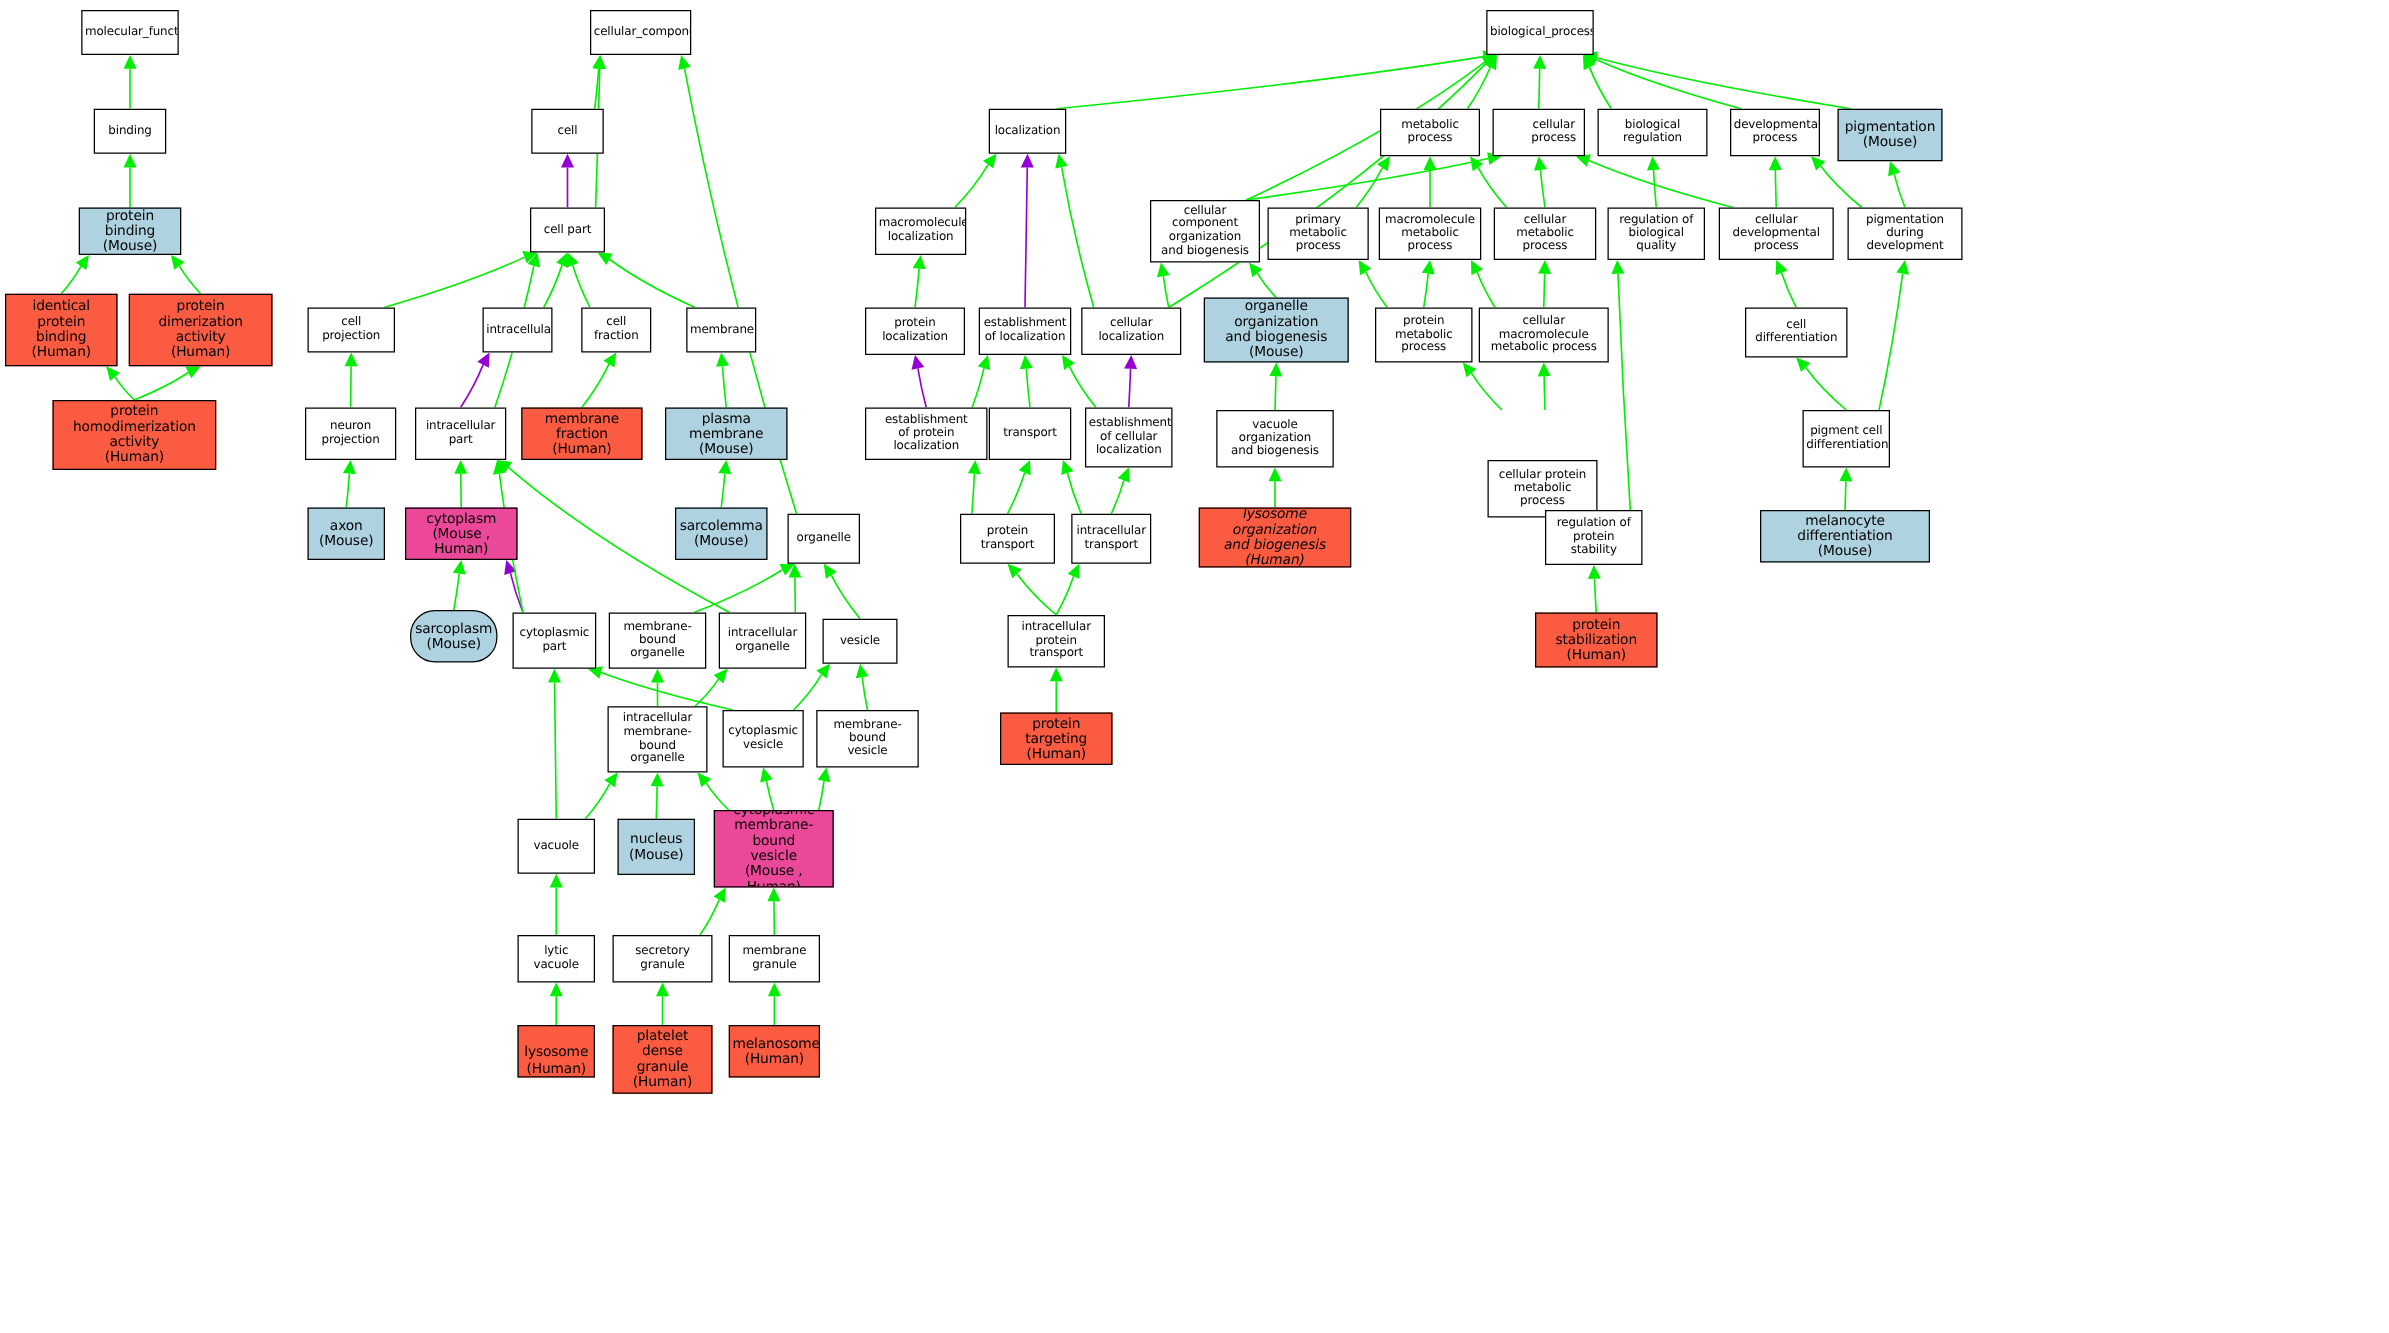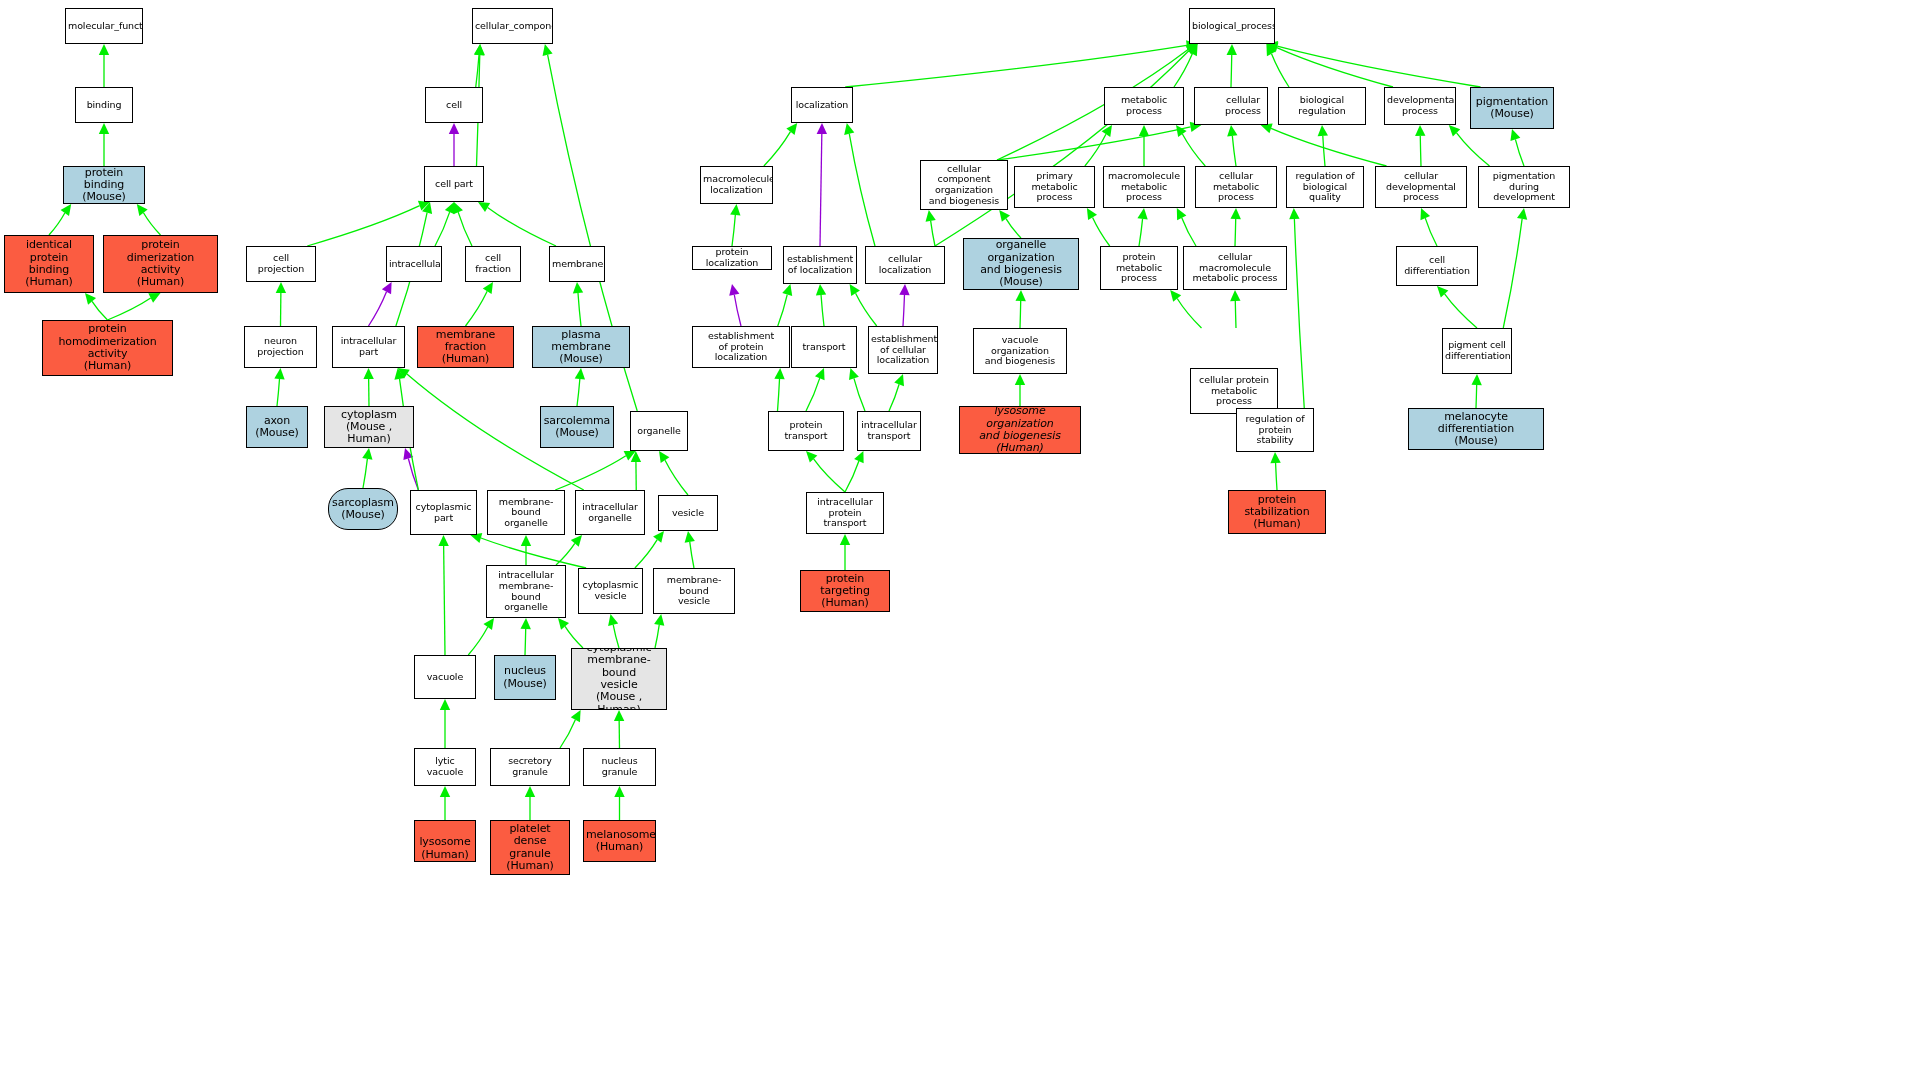--- a/index.html
+++ b/index.html
@@ -47,21 +47,21 @@
     white-space: pre-line;
   }
   
   .s-sm  { font-size: 9.5px; }
   .s-md  { font-size: 11px; }
 
   
   .c-white { background: #ffffff; }
   .c-blue  { background: #aed2e0; }
   .c-red   { background: #fb5c41; }
-  .c-gray  { background: #e5e5e5; align-items: center; }
+  .c-gray  { background: #ec4899; align-items: center; }
 </style>
 </head>
 <body>
 
 <div id="canvas">
   <svg id="edge-layer" viewBox="0 0 1911 1066">
       <path d="M 104 87 Q 104 71 104 55" fill="none" stroke="#00ee00" stroke-width="1.3"></path>
       <polygon points="104,44 109.2,55 98.8,55" fill="#00ee00"></polygon>
       <path d="M 104 166 Q 104 150 104 134" fill="none" stroke="#00ee00" stroke-width="1.3"></path>
       <polygon points="104,123 109.2,134 98.8,134" fill="#00ee00"></polygon>
@@ -378,21 +378,21 @@
 vesicle
 (Mouse , Human)</span>
       </div>
       <div class="node c-white s-sm" style="left: 414px; top: 748px; width: 62px; height: 38px;">
         <span class="lbl">lytic vacuole</span>
       </div>
       <div class="node c-white s-sm" style="left: 490px; top: 748px; width: 80px; height: 38px;">
         <span class="lbl">secretory granule</span>
       </div>
       <div class="node c-white s-sm" style="left: 583px; top: 748px; width: 73px; height: 38px;">
-        <span class="lbl">nucleus granule</span>
+        <span class="lbl">membrane granule</span>
       </div>
       <div class="node c-red s-md" style="left: 414px; top: 820px; width: 62px; height: 42px; align-items: flex-end;">
         <span class="lbl">lysosome
 (Human)</span>
       </div>
       <div class="node c-red s-md" style="left: 490px; top: 820px; width: 80px; height: 55px;">
         <span class="lbl">platelet dense
 granule
 (Human)</span>
       </div>
@@ -407,21 +407,21 @@
         <span class="lbl">macromolecule
 localization</span>
       </div>
       <div class="node c-white s-sm" style="left: 783px; top: 246px; width: 74px; height: 38px;">
         <span class="lbl">establishment
 of localization</span>
       </div>
       <div class="node c-white s-sm" style="left: 865px; top: 246px; width: 80px; height: 38px;">
         <span class="lbl">cellular localization</span>
       </div>
-      <div class="node c-white s-sm" style="left: 692px; top: 246px; width: 80px; height: 24px;">
+      <div class="node c-white s-sm" style="left: 692px; top: 246px; width: 80px; height: 38px;">
         <span class="lbl">protein localization</span>
       </div>
       <div class="node c-white s-sm" style="left: 692px; top: 326px; width: 98px; height: 42px;">
         <span class="lbl">establishment
 of protein localization</span>
       </div>
       <div class="node c-white s-sm" style="left: 791px; top: 326px; width: 66px; height: 42px;">
         <span class="lbl">transport</span>
       </div>
       <div class="node c-white s-sm" style="left: 868px; top: 326px; width: 70px; height: 48px;">

